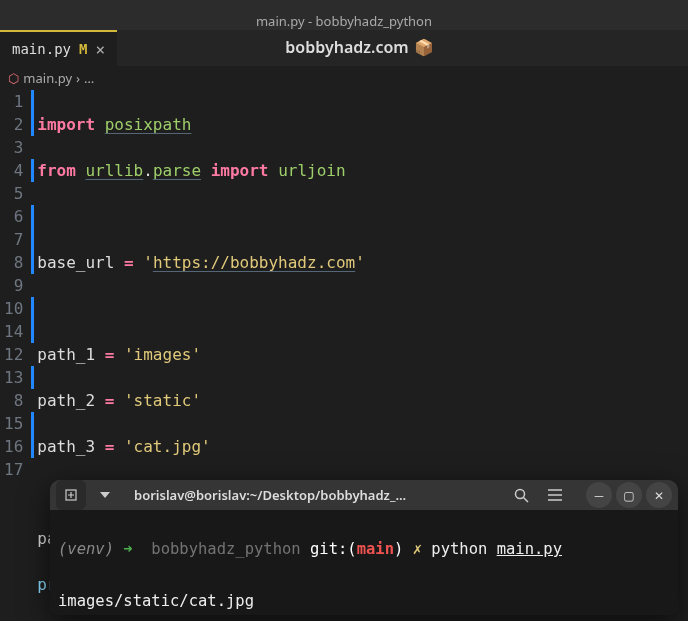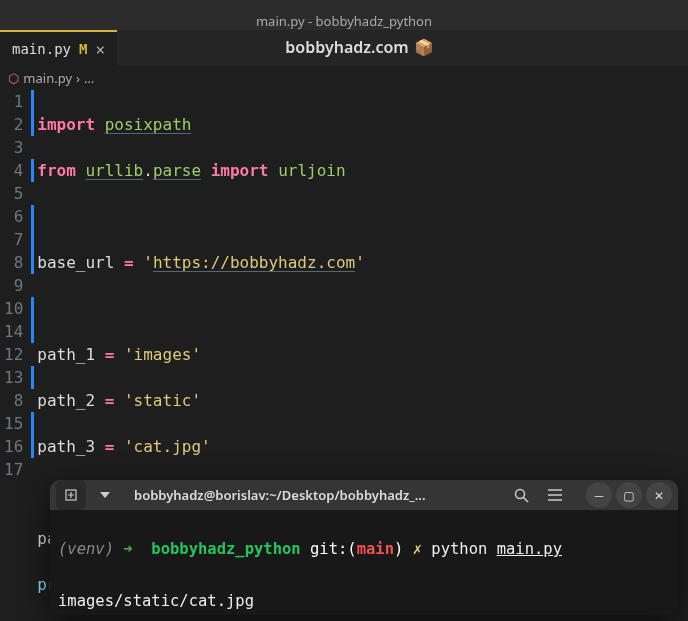--- a/index.html
+++ b/index.html
@@ -155,21 +155,21 @@
     flex: 1;
     background: #181818;
     padding: 6px 8px;
     font-size: 15.5px;
     line-height: 22px;
     white-space: pre;
     color: #ddd;
   }
   .t-grey { color: #888; font-style: italic; }
   .t-green { color: #4caf50; }
-  .t-cyan { color: #22c55e; font-weight: bold; }
+  .t-cyan { color: #737373; font-weight: normal; }
   .t-blue { color: #ffffff; font-weight: normal; }
   .t-red { color: #ef5350; font-weight: bold; }
   .t-yellow { color: #e0c97a; font-weight: bold; }
   .t-white { color: #eee; margin-top: 8px; }
   .t-und { text-decoration: underline; }
 </style>
 </head>
 <body>
 
 <div class="titlebar">
@@ -262,21 +262,21 @@
           <rect x="2" y="2" width="10" height="10" fill="none" stroke="#ccc" stroke-width="1.2"></rect>
           <line x1="7" y1="4" x2="7" y2="10" stroke="#ccc" stroke-width="1.2"></line>
           <line x1="4" y1="7" x2="10" y2="7" stroke="#ccc" stroke-width="1.2"></line>
         </svg>
     </div>
     <div class="term-btn">
       <svg width="10" height="6" viewBox="0 0 10 6">
           <path d="M0 0 L5 6 L10 0" fill="#ccc"></path>
         </svg>
     </div>
-    <div class="term-title">bobbyhadz@borislav:~/Desktop/bobbyhadz_...</div>
+    <div class="term-title">borislav@borislav:~/Desktop/bobbyhadz_...</div>
     <div class="term-btn">
       <svg width="15" height="15" viewBox="0 0 15 15">
           <circle cx="6" cy="6" r="4.5" fill="none" stroke="#ccc" stroke-width="1.5"></circle>
           <line x1="9.5" y1="9.5" x2="14" y2="14" stroke="#ccc" stroke-width="1.5"></line>
         </svg>
     </div>
     <div class="term-btn">
       <svg width="14" height="12" viewBox="0 0 14 12">
           <line x1="0" y1="1" x2="14" y2="1" stroke="#ccc" stroke-width="1.5"></line>
           <line x1="0" y1="6" x2="14" y2="6" stroke="#ccc" stroke-width="1.5"></line>

